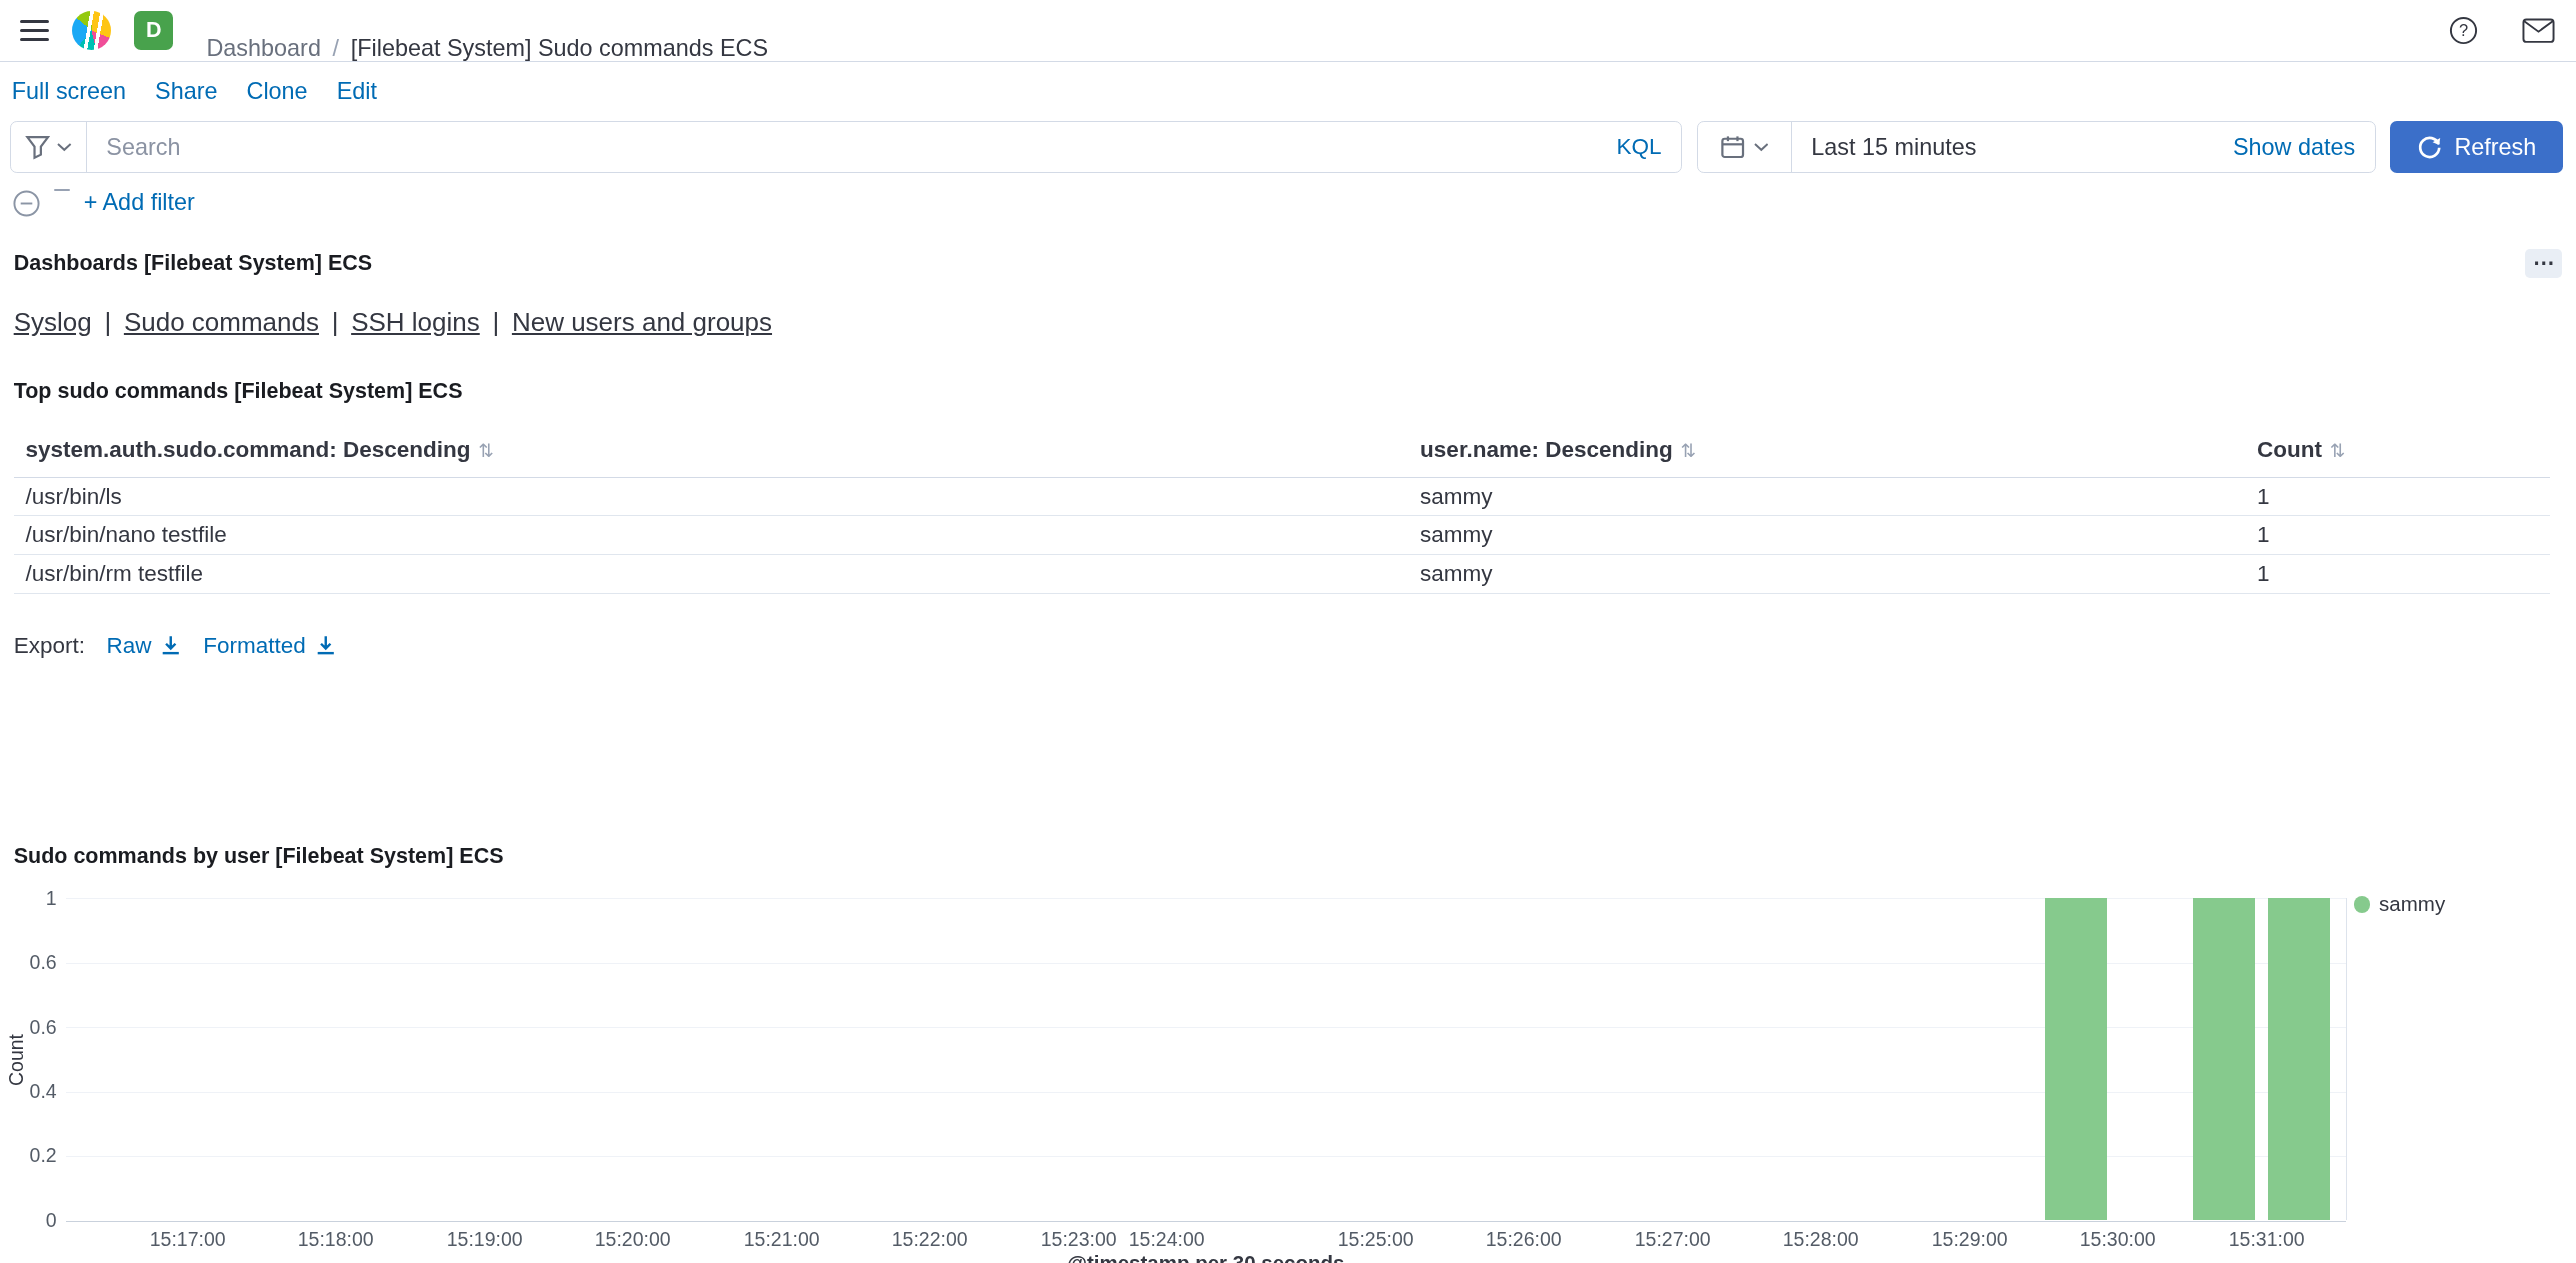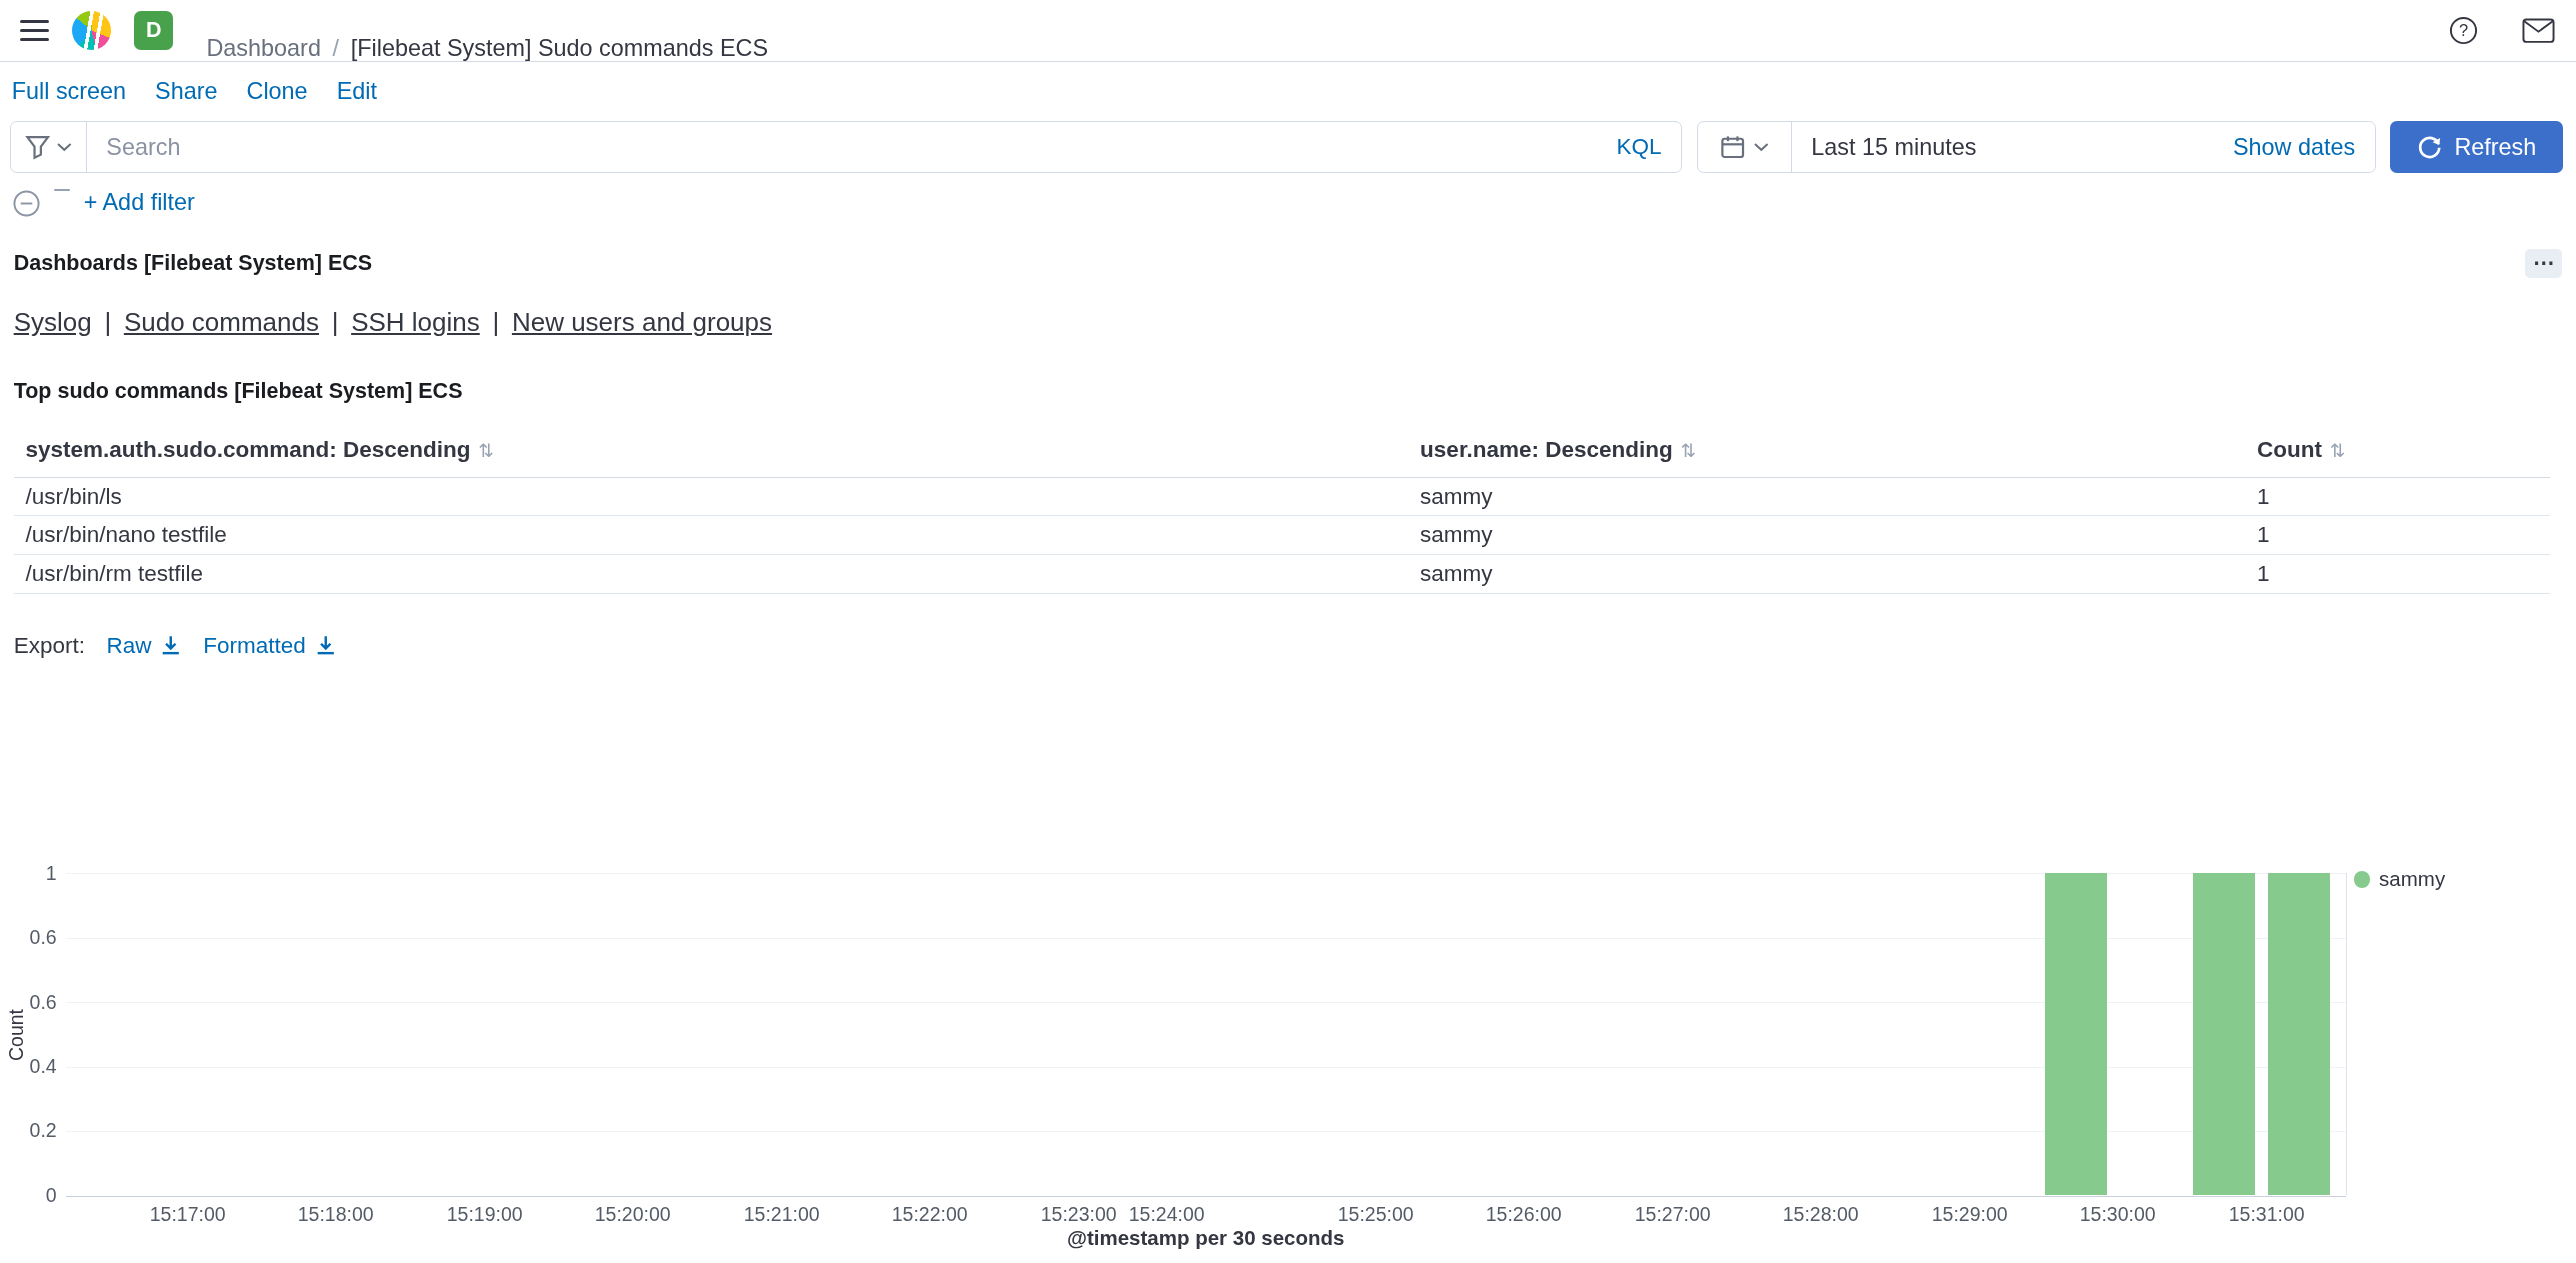--- a/index.html
+++ b/index.html
@@ -223,20 +223,21 @@
       <span>Formatted</span>
       <svg width="21.5" height="21.5" viewBox="0 0 16 16">
           <path d="M8 1v9 M4.5 6.5 L8 10 L11.5 6.5" fill="none" stroke="#006bb4" stroke-width="1.8"></path>
           <line x1="2" y1="13.5" x2="14" y2="13.5" stroke="#006bb4" stroke-width="1.8"></line>
         </svg>
     </span>
   </div>
 </main>
 
 <section class="chart-section">
+  <h2 class="panel-title">Sudo commands by user [Filebeat System] ECS</h2>
   <div class="chart-wrap" id="chart">
     <div class="y-axis-label">Count</div>
     <div class="axis-line"></div>
     <div class="plot-right-line"></div>
     <div class="x-axis-title" style="left: 1192px;">@timestamp per 30 seconds</div>
     <div class="legend">
       <span class="legend-swatch" style="background: rgb(134, 202, 141);"></span>
       <span class="legend-label">sammy</span>
     </div>
   <div class="y-tick" style="top: 336px;">0</div>

